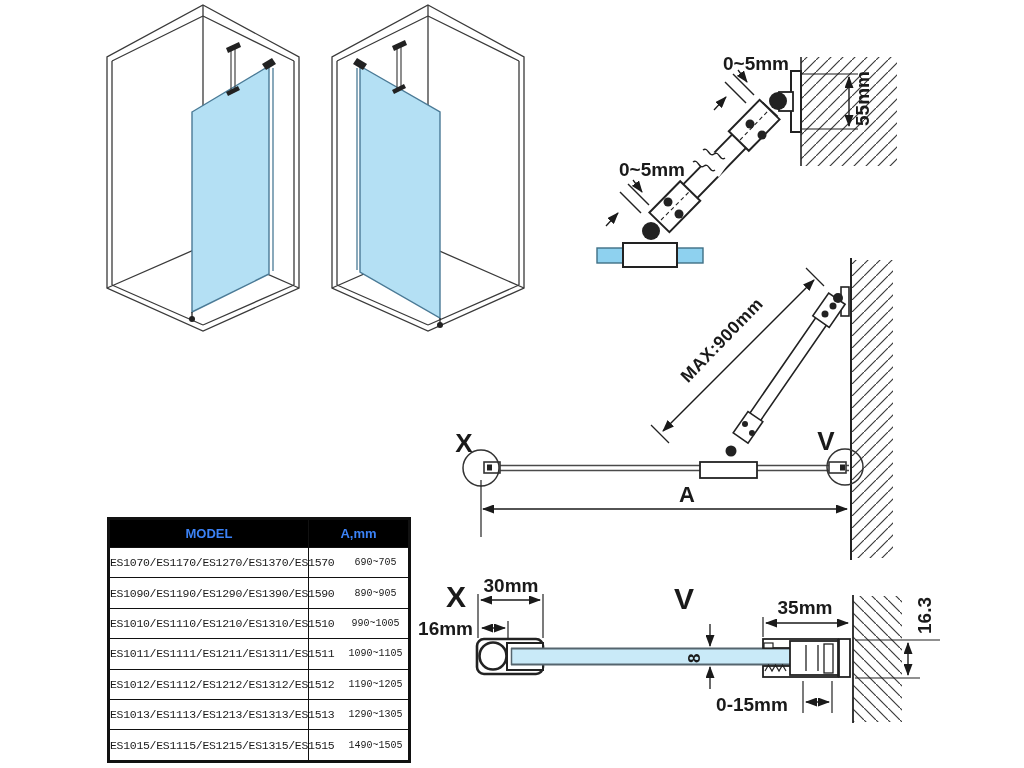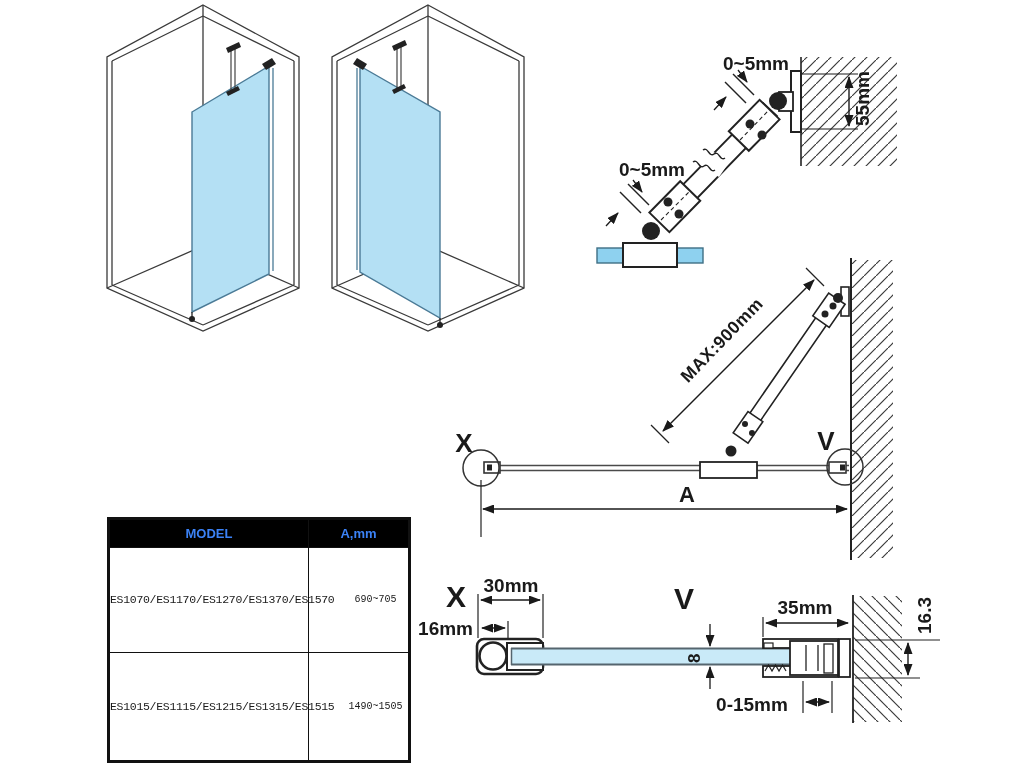--- a/index.html
+++ b/index.html
@@ -242,19 +242,39 @@
       <th>MODEL</th>
       <th>A,mm</th>
     </tr>
   </thead>
   <tbody>
     <tr>
           <td class="model">ES1070/ES1170/ES1270/ES1370/ES1570</td>
           <td class="aval">690~705</td>
         </tr>
     <tr>
+          <td class="model">ES1090/ES1190/ES1290/ES1390/ES1590</td>
+          <td class="aval">890~905</td>
+        </tr>
+    <tr>
+          <td class="model">ES1010/ES1110/ES1210/ES1310/ES1510</td>
+          <td class="aval">990~1005</td>
+        </tr>
+    <tr>
+          <td class="model">ES1011/ES1111/ES1211/ES1311/ES1511</td>
+          <td class="aval">1090~1105</td>
+        </tr>
+    <tr>
+          <td class="model">ES1012/ES1112/ES1212/ES1312/ES1512</td>
+          <td class="aval">1190~1205</td>
+        </tr>
+    <tr>
+          <td class="model">ES1013/ES1113/ES1213/ES1313/ES1513</td>
+          <td class="aval">1290~1305</td>
+        </tr>
+    <tr>
           <td class="model">ES1015/ES1115/ES1215/ES1315/ES1515</td>
           <td class="aval">1490~1505</td>
         </tr>
   </tbody>
 </table>
 
 </div>
 
 </body></html>

